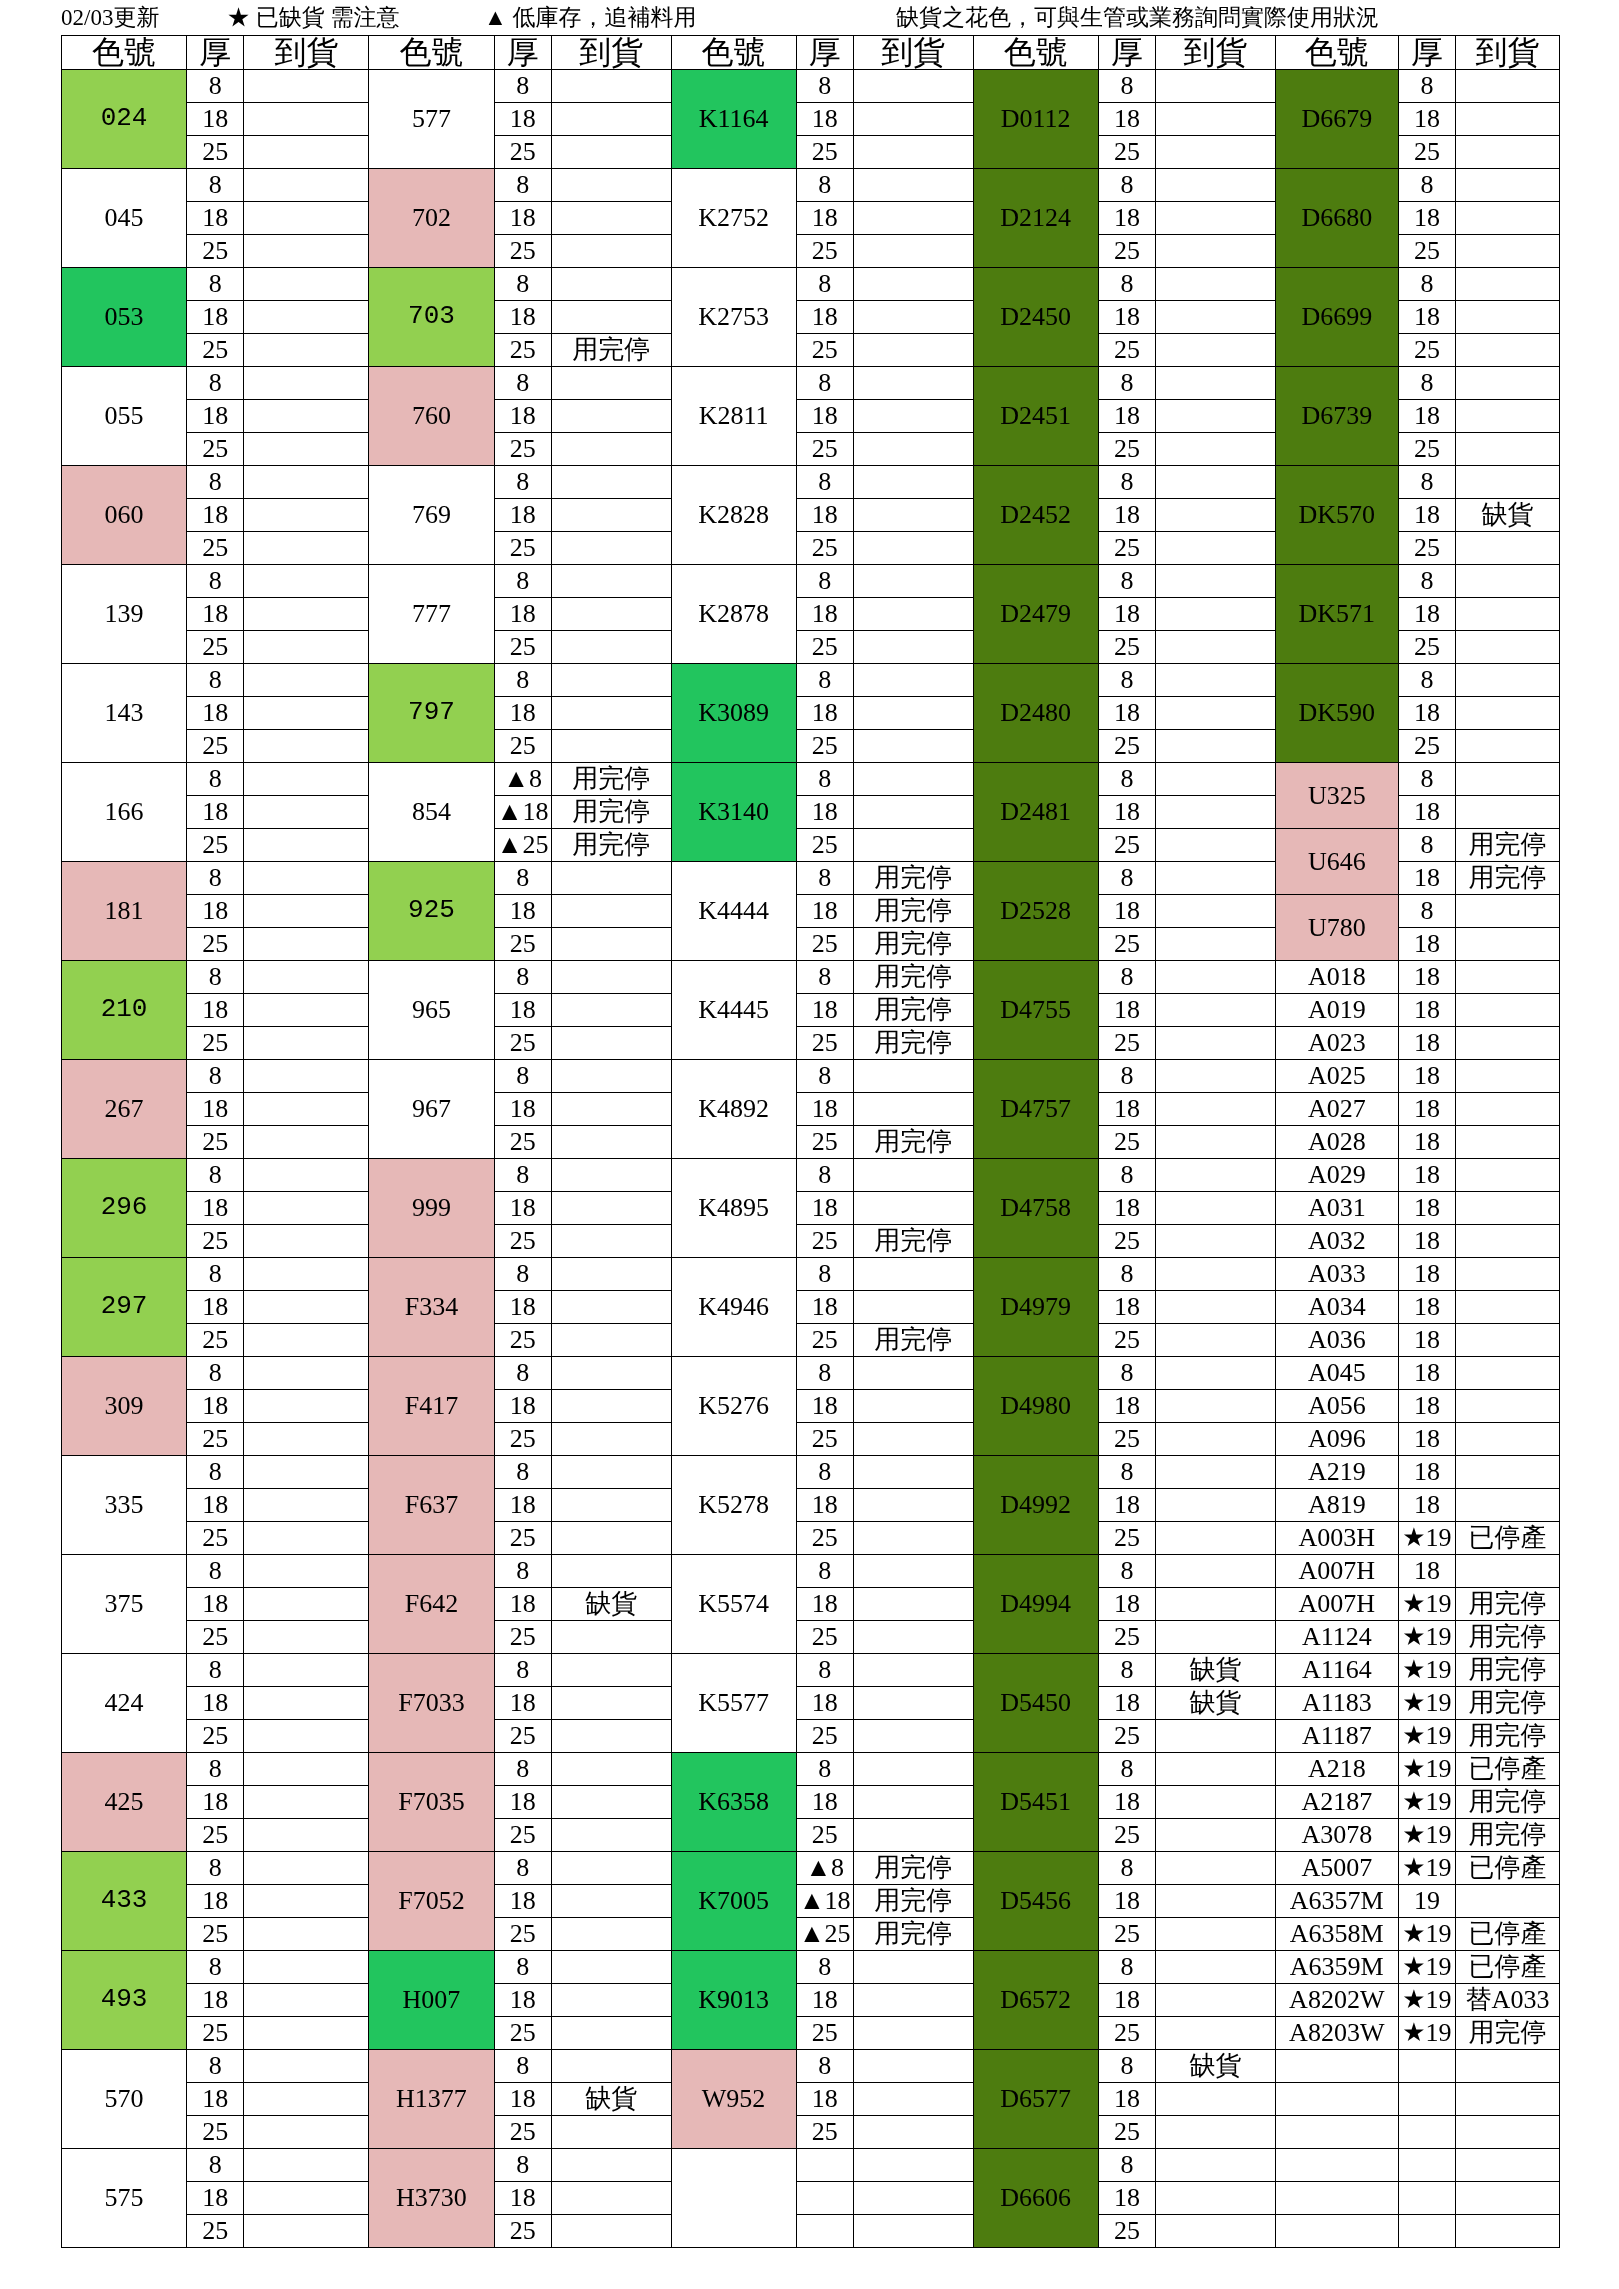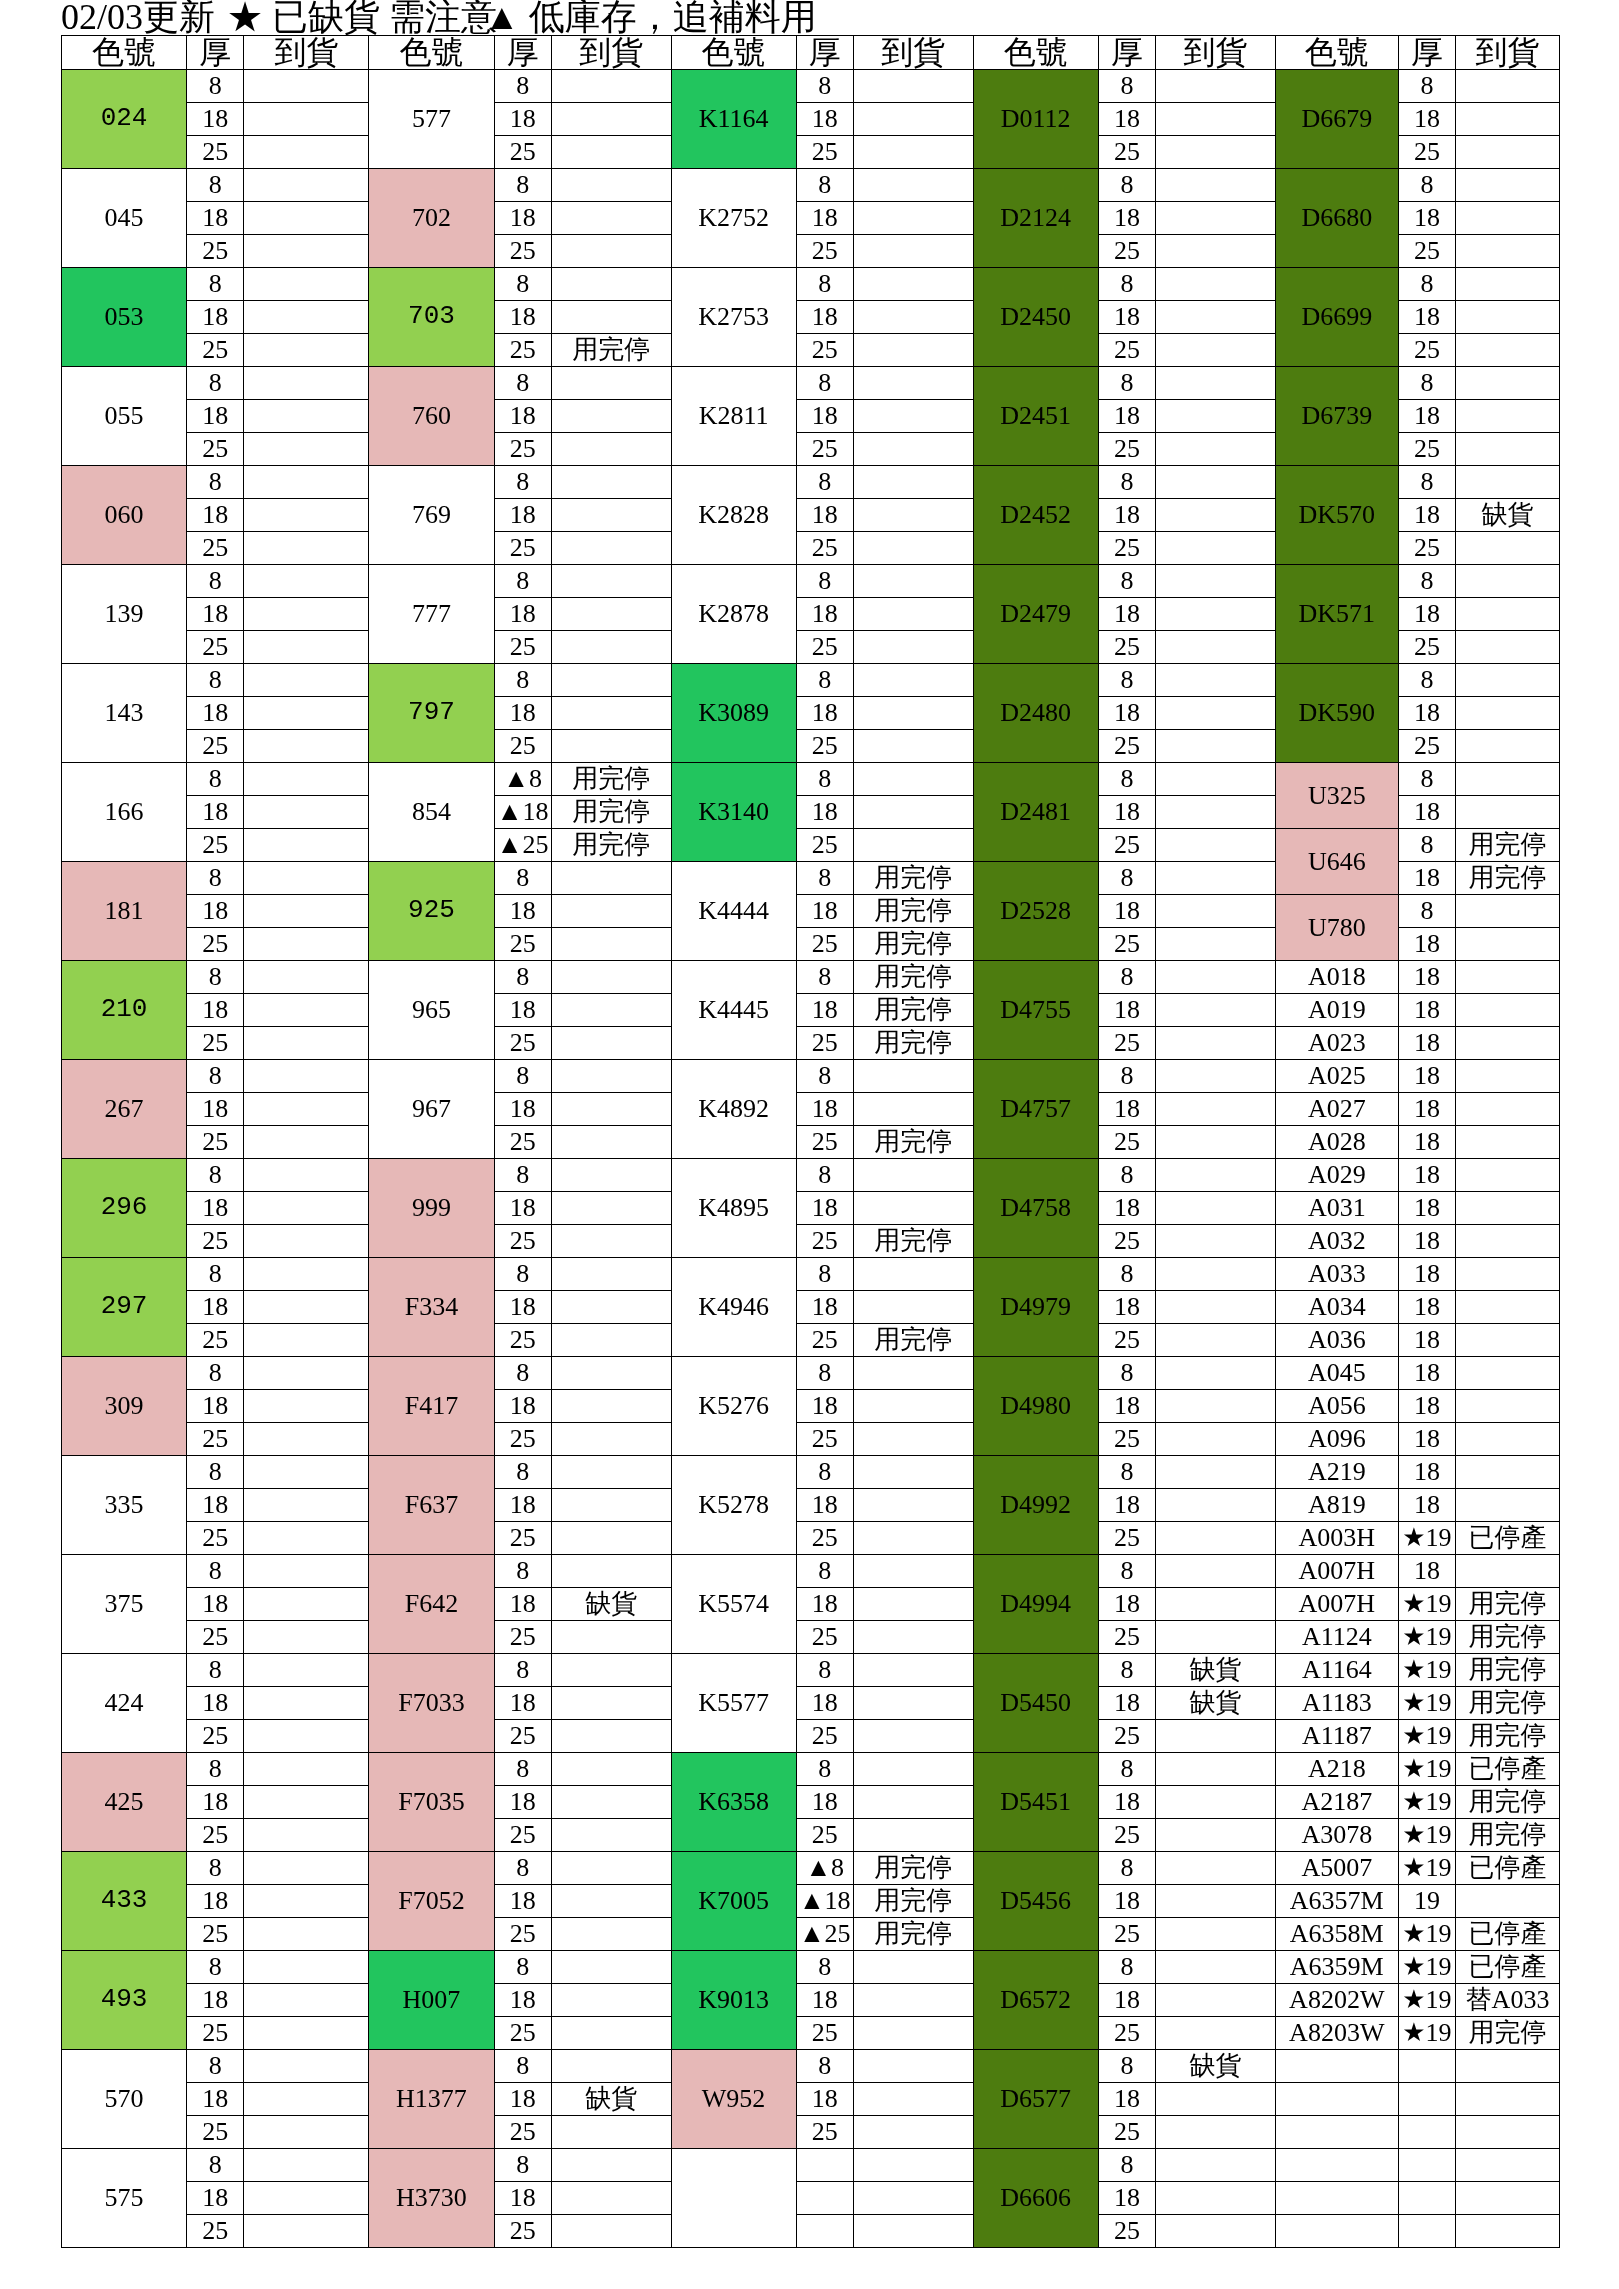--- a/index.html
+++ b/index.html
@@ -1,19 +1,19 @@
 <!DOCTYPE html>
 <html style="font-size:14.8px"><head>
 <meta charset="utf-8">
 <style>
   html, body { margin: 0; padding: 0; background: #ffffff; }
   body { width: 1620px; height: 2290px; position: relative; overflow: hidden;
          font-family: "Liberation Serif", "DejaVu Serif", serif; color: #000; }
   .header-line { position: absolute; top: 0; left: 61px; height: 35px; width: 1495px;
-                 font-size: 36px; line-height: 35px; white-space: nowrap; transform-origin: left top; }
+                 font-size: 23px; line-height: 35px; white-space: nowrap; transform-origin: left top; }
   .header-line span { position: absolute; top: 0; }
   table.inv { position: absolute; left: 61px; top: 35px; border-collapse: collapse;
               table-layout: fixed; width: 1499px; }
   table.inv td, table.inv th { border: 1.8px solid #000; padding: 0; text-align: center;
               vertical-align: middle; overflow: hidden; white-space: nowrap; }
   table.inv th { font-weight: normal; font-size: 32px; height: 33px; line-height: 33px; }
   table.inv td { font-size: 26px; height: 32px; line-height: 29.5px; }
   td.code { font-size: 28px; }
   td.note { font-size: 26px; }
   .c-green { background: #92d050; font-family: Liberation Mono, monospace; }
@@ -22,20 +22,21 @@
   .c-amber { background: #4d7c0f; }
   .c-white { background: #ffffff; }
 </style>
 </head>
 <body>
 
 <div class="header-line">
   <span style="left:0px">02/03更新</span>
   <span style="left:166px">★ 已缺貨 需注意</span>
   <span style="left:423px">▲ 低庫存，追補料用</span>
+  <span style="left:835px">缺貨之花色，可與生管或業務詢問實際使用狀況</span>
 </div>
 
 <table class="inv" id="inv-table">
   <colgroup>
     <col style="width:118px">
       <col style="width:54px">
       <col style="width:118px">
     <col style="width:118px">
       <col style="width:54px">
       <col style="width:113px">

